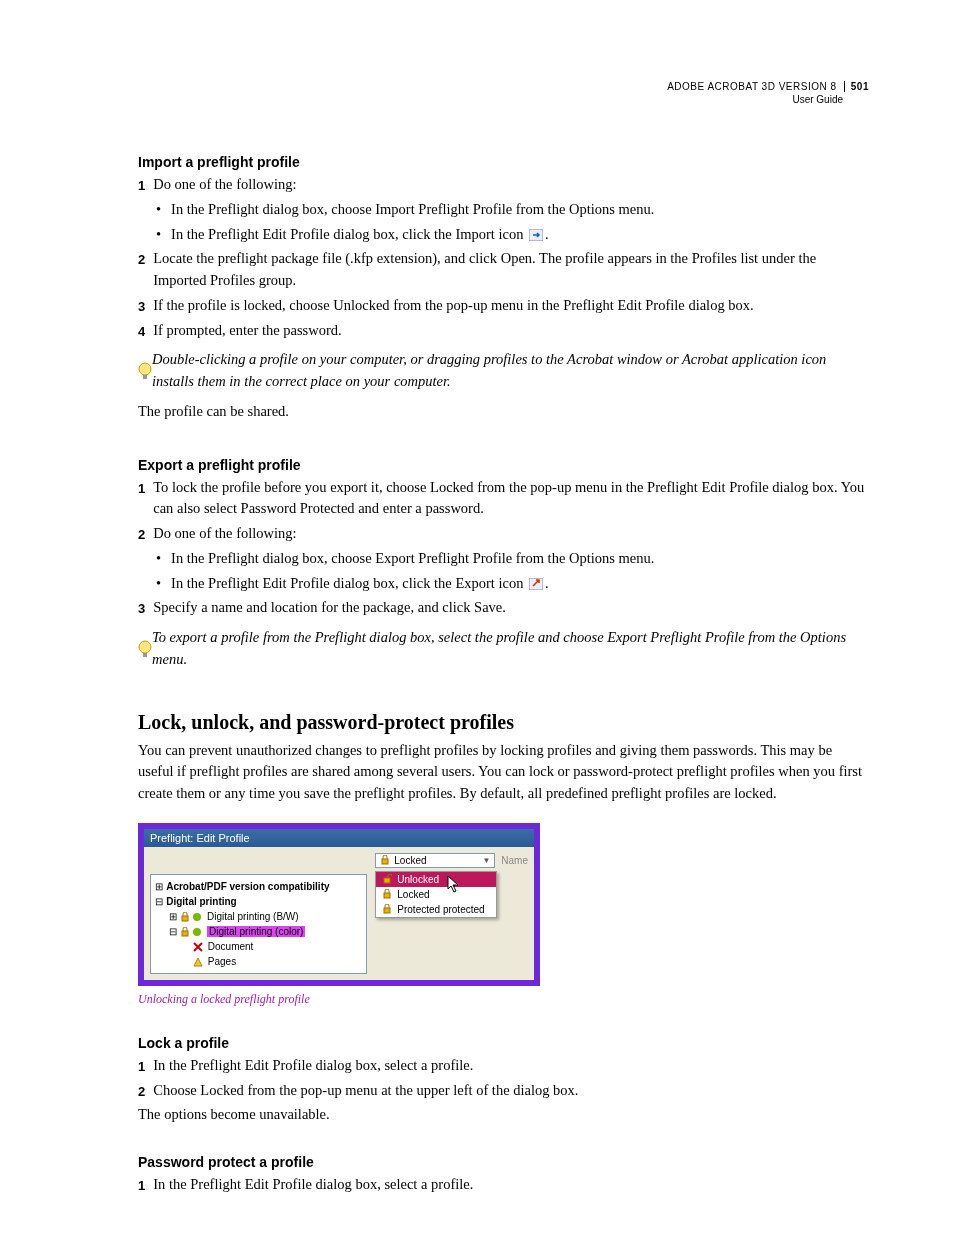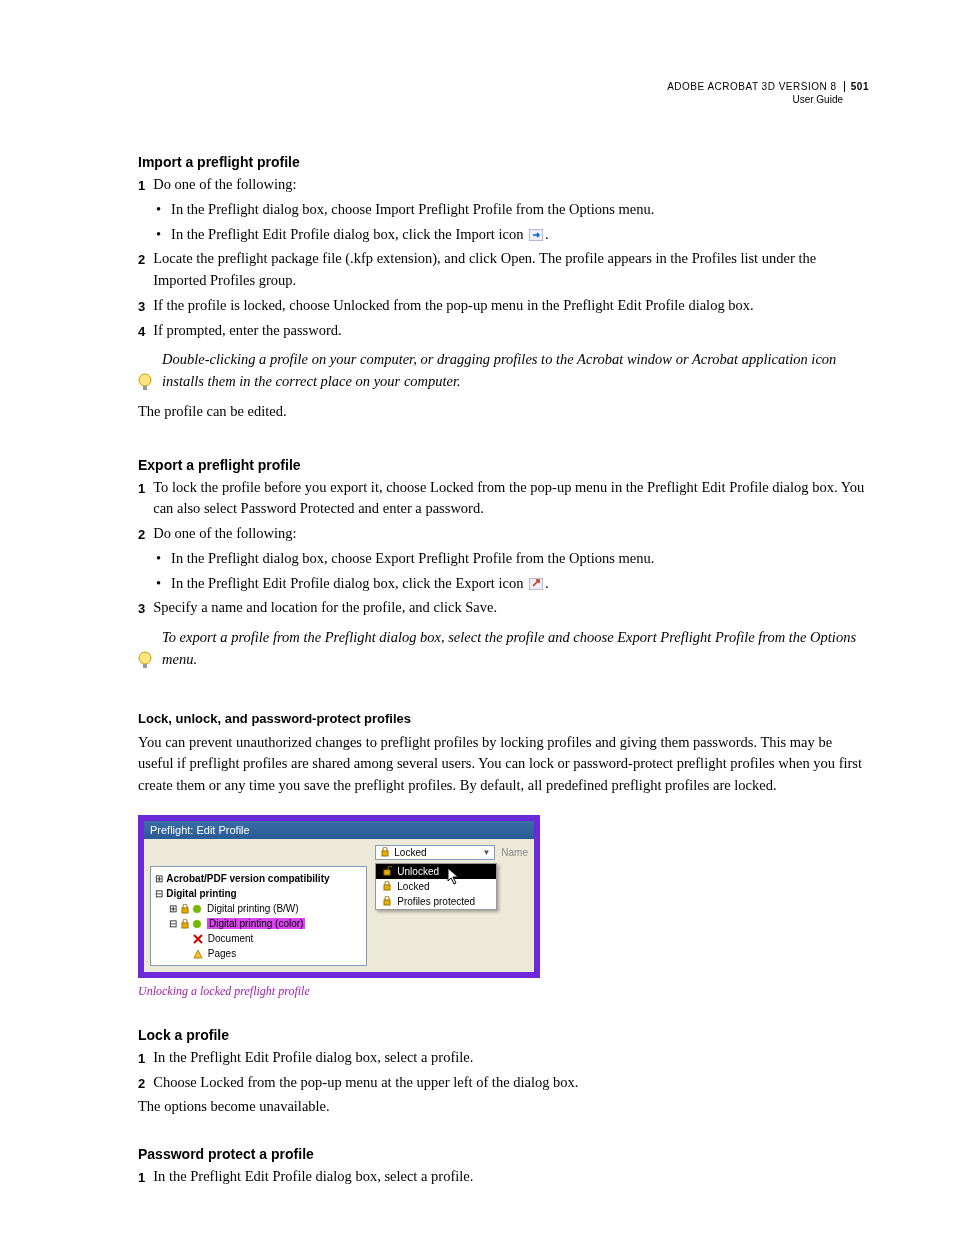--- a/index.html
+++ b/index.html
@@ -37,23 +37,23 @@
     font-weight: normal;
     padding-right: 26px;
   }
   h3.section-sub {
     font-family: "Myriad Pro", Arial, sans-serif;
     font-weight: bold;
     font-size: 14px;
     margin: 18px 0 4px 0;
   }
   h2.section-head {
-    font-family: Liberation Sans, sans-serif;
+    font-family: Liberation Serif, serif;
     font-weight: bold;
-    font-size: 13px;
+    font-size: 20px;
     margin: 40px 0 6px 0;
   }
   .body-text, .step, .bullet {
     font-size: 14.5px;
     line-height: 1.5;
     margin: 3px 0;
   }
   .step {
     display: flex;
     gap: 8px;
@@ -69,23 +69,22 @@
     display: flex;
     gap: 10px;
     padding-left: 18px;
   }
   .bullet::before {
     content: "•";
     flex-shrink: 0;
   }
   .tip {
     display: flex;
-    gap: 10px;
     margin: 8px 0;
-    align-items: flex-end;
+    align-items: center;
   }
   .tip-text {
     font-style: italic;
     font-size: 14.5px;
     line-height: 1.5;
   }
   .bulb {
     flex-shrink: 0;
     width: 14px;
     height: 20px;
@@ -159,21 +158,21 @@
     width: 120px;
     box-shadow: 2px 2px 3px rgba(0,0,0,0.3);
   }
   .dropdown-list .opt {
     padding: 2px 6px;
     display: flex;
     align-items: center;
     gap: 5px;
   }
   .dropdown-list .opt.selected {
-    background: #000000;
+    background: #be185d;
     color: #fff;
   }
   .lock-ico { width: 10px; height: 10px; flex-shrink: 0; }
   .cursor {
     position: absolute;
     top: 22px;
     left: 72px;
     width: 14px;
     height: 18px;
   }
@@ -219,21 +218,21 @@
       <span class="step-num">4</span>
       <span>If prompted, enter the password.</span>
     </div>
   <div class="tip">
     <svg class="bulb" viewBox="0 0 14 20">
         <circle cx="7" cy="7" r="6" fill="#ffe680" stroke="#cc9900"></circle>
         <rect x="5" y="13" width="4" height="4" fill="#999"></rect>
       </svg>
     <span class="tip-text">Double-clicking a profile on your computer, or dragging profiles to the Acrobat window or Acrobat application icon installs them in the correct place on your computer.</span>
   </div>
-  <div class="body-text">The profile can be edited.</div>
+  <div class="body-text">The profile can be shared.</div>
 
   <h3 class="section-sub" style="margin-top:34px">Export a preflight profile</h3>
   <div class="step">
       <span class="step-num">1</span>
       <span>To lock the profile before you export it, choose Locked from the pop-up menu in the Preflight Edit Profile dialog box. You can also select Password Protected and enter a password.</span>
     </div>
   <div class="step">
       <span class="step-num">2</span>
       <span>Do one of the following:</span>
     </div>
@@ -241,21 +240,21 @@
       <span>In the Preflight dialog box, choose Export Preflight Profile from the Options menu.</span>
     </div>
   <div class="bullet">
       <span><span>In the Preflight Edit Profile dialog box, click the Export icon </span><svg class="inline-icon" viewBox="0 0 14 12">
           <rect x="0" y="0" width="14" height="12" fill="#eef" stroke="#88a"></rect>
           <path d="M4 8 L10 2 M7 2 L10 2 L10 5" stroke="#c30" fill="none" stroke-width="1.5"></path>
         </svg><span>.</span></span>
     </div>
   <div class="step">
       <span class="step-num">3</span>
-      <span>Specify a name and location for the profile, and click Save.</span>
+      <span>Specify a name and location for the package, and click Save.</span>
     </div>
   <div class="tip">
     <svg class="bulb" viewBox="0 0 14 20">
         <circle cx="7" cy="7" r="6" fill="#ffe680" stroke="#cc9900"></circle>
         <rect x="5" y="13" width="4" height="4" fill="#999"></rect>
       </svg>
     <span class="tip-text">To export a profile from the Preflight dialog box, select the profile and choose Export Preflight Profile from the Options menu.</span>
   </div>
 
   <h2 class="section-head">Lock, unlock, and password-protect profiles</h2>
@@ -313,21 +312,21 @@
                 <rect x="2" y="4" width="6" height="5" fill="#e8b000" stroke="#a07000"></rect>
                 <path d="M3 4 V2 a2 2 0 0 1 4 0 V4" fill="none" stroke="#a07000"></path>
               </svg>
               <span>Locked</span>
             </div>
           <div class="opt">
               <svg class="lock-ico" viewBox="0 0 10 10">
                 <rect x="2" y="4" width="6" height="5" fill="#e8b000" stroke="#a07000"></rect>
                 <path d="M3 4 V2 a2 2 0 0 1 4 0 V4" fill="none" stroke="#a07000"></path>
               </svg>
-              <span>Profiles protected</span>
+              <span>Protected protected</span>
             </div>
         </div>
         <svg class="cursor" viewBox="0 0 14 18">
             <path d="M1 1 L1 14 L4 11 L7 17 L9 16 L6 10 L11 10 Z" fill="#fff" stroke="#000"></path>
           </svg>
       </div>
     </div>
   </div>
   <div class="caption">Unlocking a locked preflight profile</div>
 

